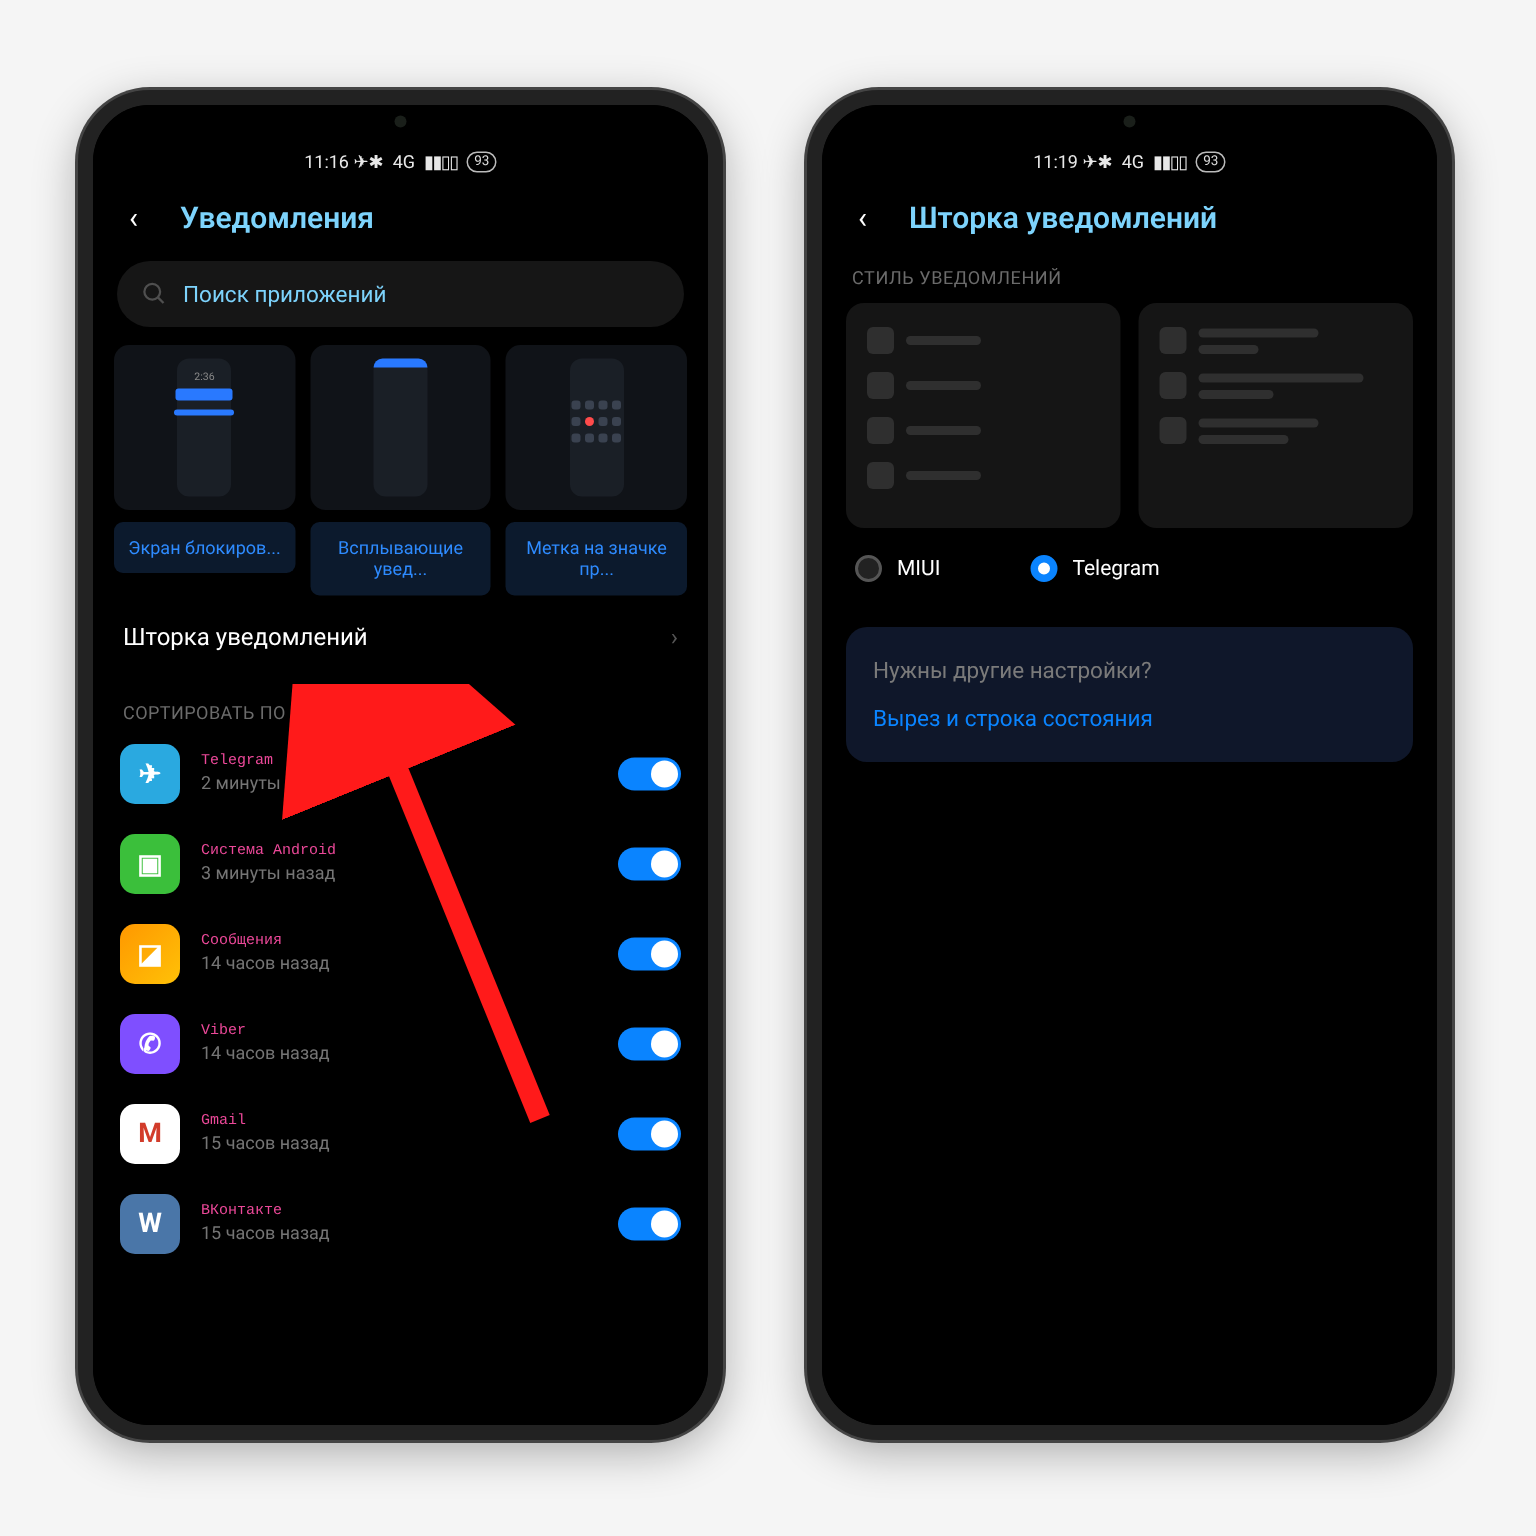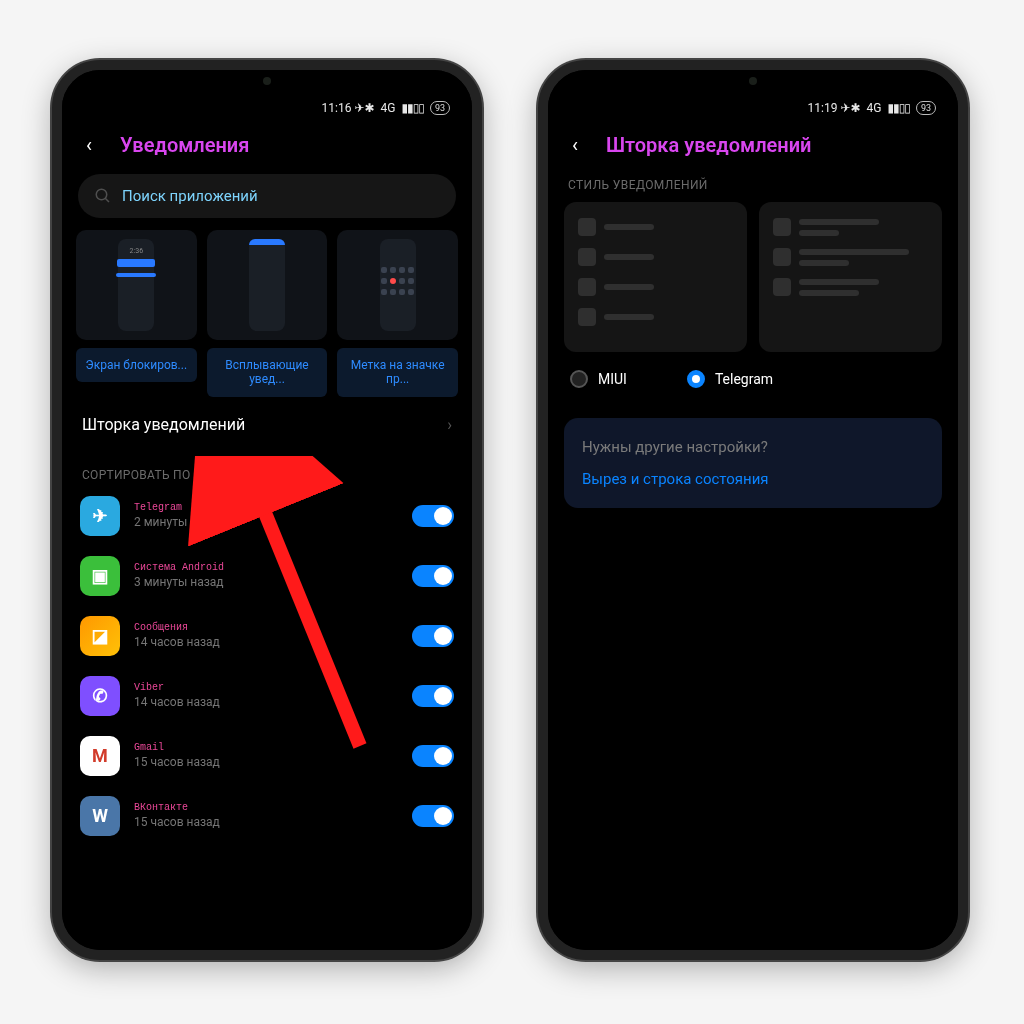--- a/index.html
+++ b/index.html
@@ -37,21 +37,21 @@
   }
 
   .screen {
     position: absolute; inset: 0;
     background: #000;
     display: flex; flex-direction: column;
     padding-top: 28px;
   }
 
   .statusbar {
-    height: 20px; display:flex; align-items:center; justify-content:flex-end;
+    height: 20px; display:flex; align-items:center; justify-content:center;
     padding: 0 22px; font-size: 12px; color:#e8e8e8;
   }
   .statusbar .r { display:flex; gap:6px; align-items:center; }
   .statusbar .batt {
     display:inline-flex; align-items:center; gap:2px;
   }
   .batt-pill {
     display:inline-flex; align-items:center; justify-content:center;
     border:1px solid #bbb; border-radius:8px; padding:0 4px; height:14px;
     font-size:9px; color:#ddd;
@@ -59,21 +59,21 @@
   .sig { letter-spacing:-1px; }
 
   .titlebar {
     display:flex; align-items:center; gap:18px;
     padding: 14px 18px 10px 14px;
   }
   .back {
     width:26px; height:26px; display:flex; align-items:center; justify-content:center;
     color:#fff; font-size:20px;
   }
-  .title { font-size:20px; font-weight:600; color:#d946ef; }
+  .title { font-size:20px; font-weight:600; color:#7dd3fc; }
 
   .search {
     margin: 6px 16px 12px;
     height:44px; border-radius:24px; background:#161616;
     display:flex; align-items:center; gap:10px; padding:0 16px;
     color:#7dd3fc; font-size:15px;
   }
   .search svg{opacity:.5}
 
   .tiles { display:flex; gap:10px; padding:0 14px; }

